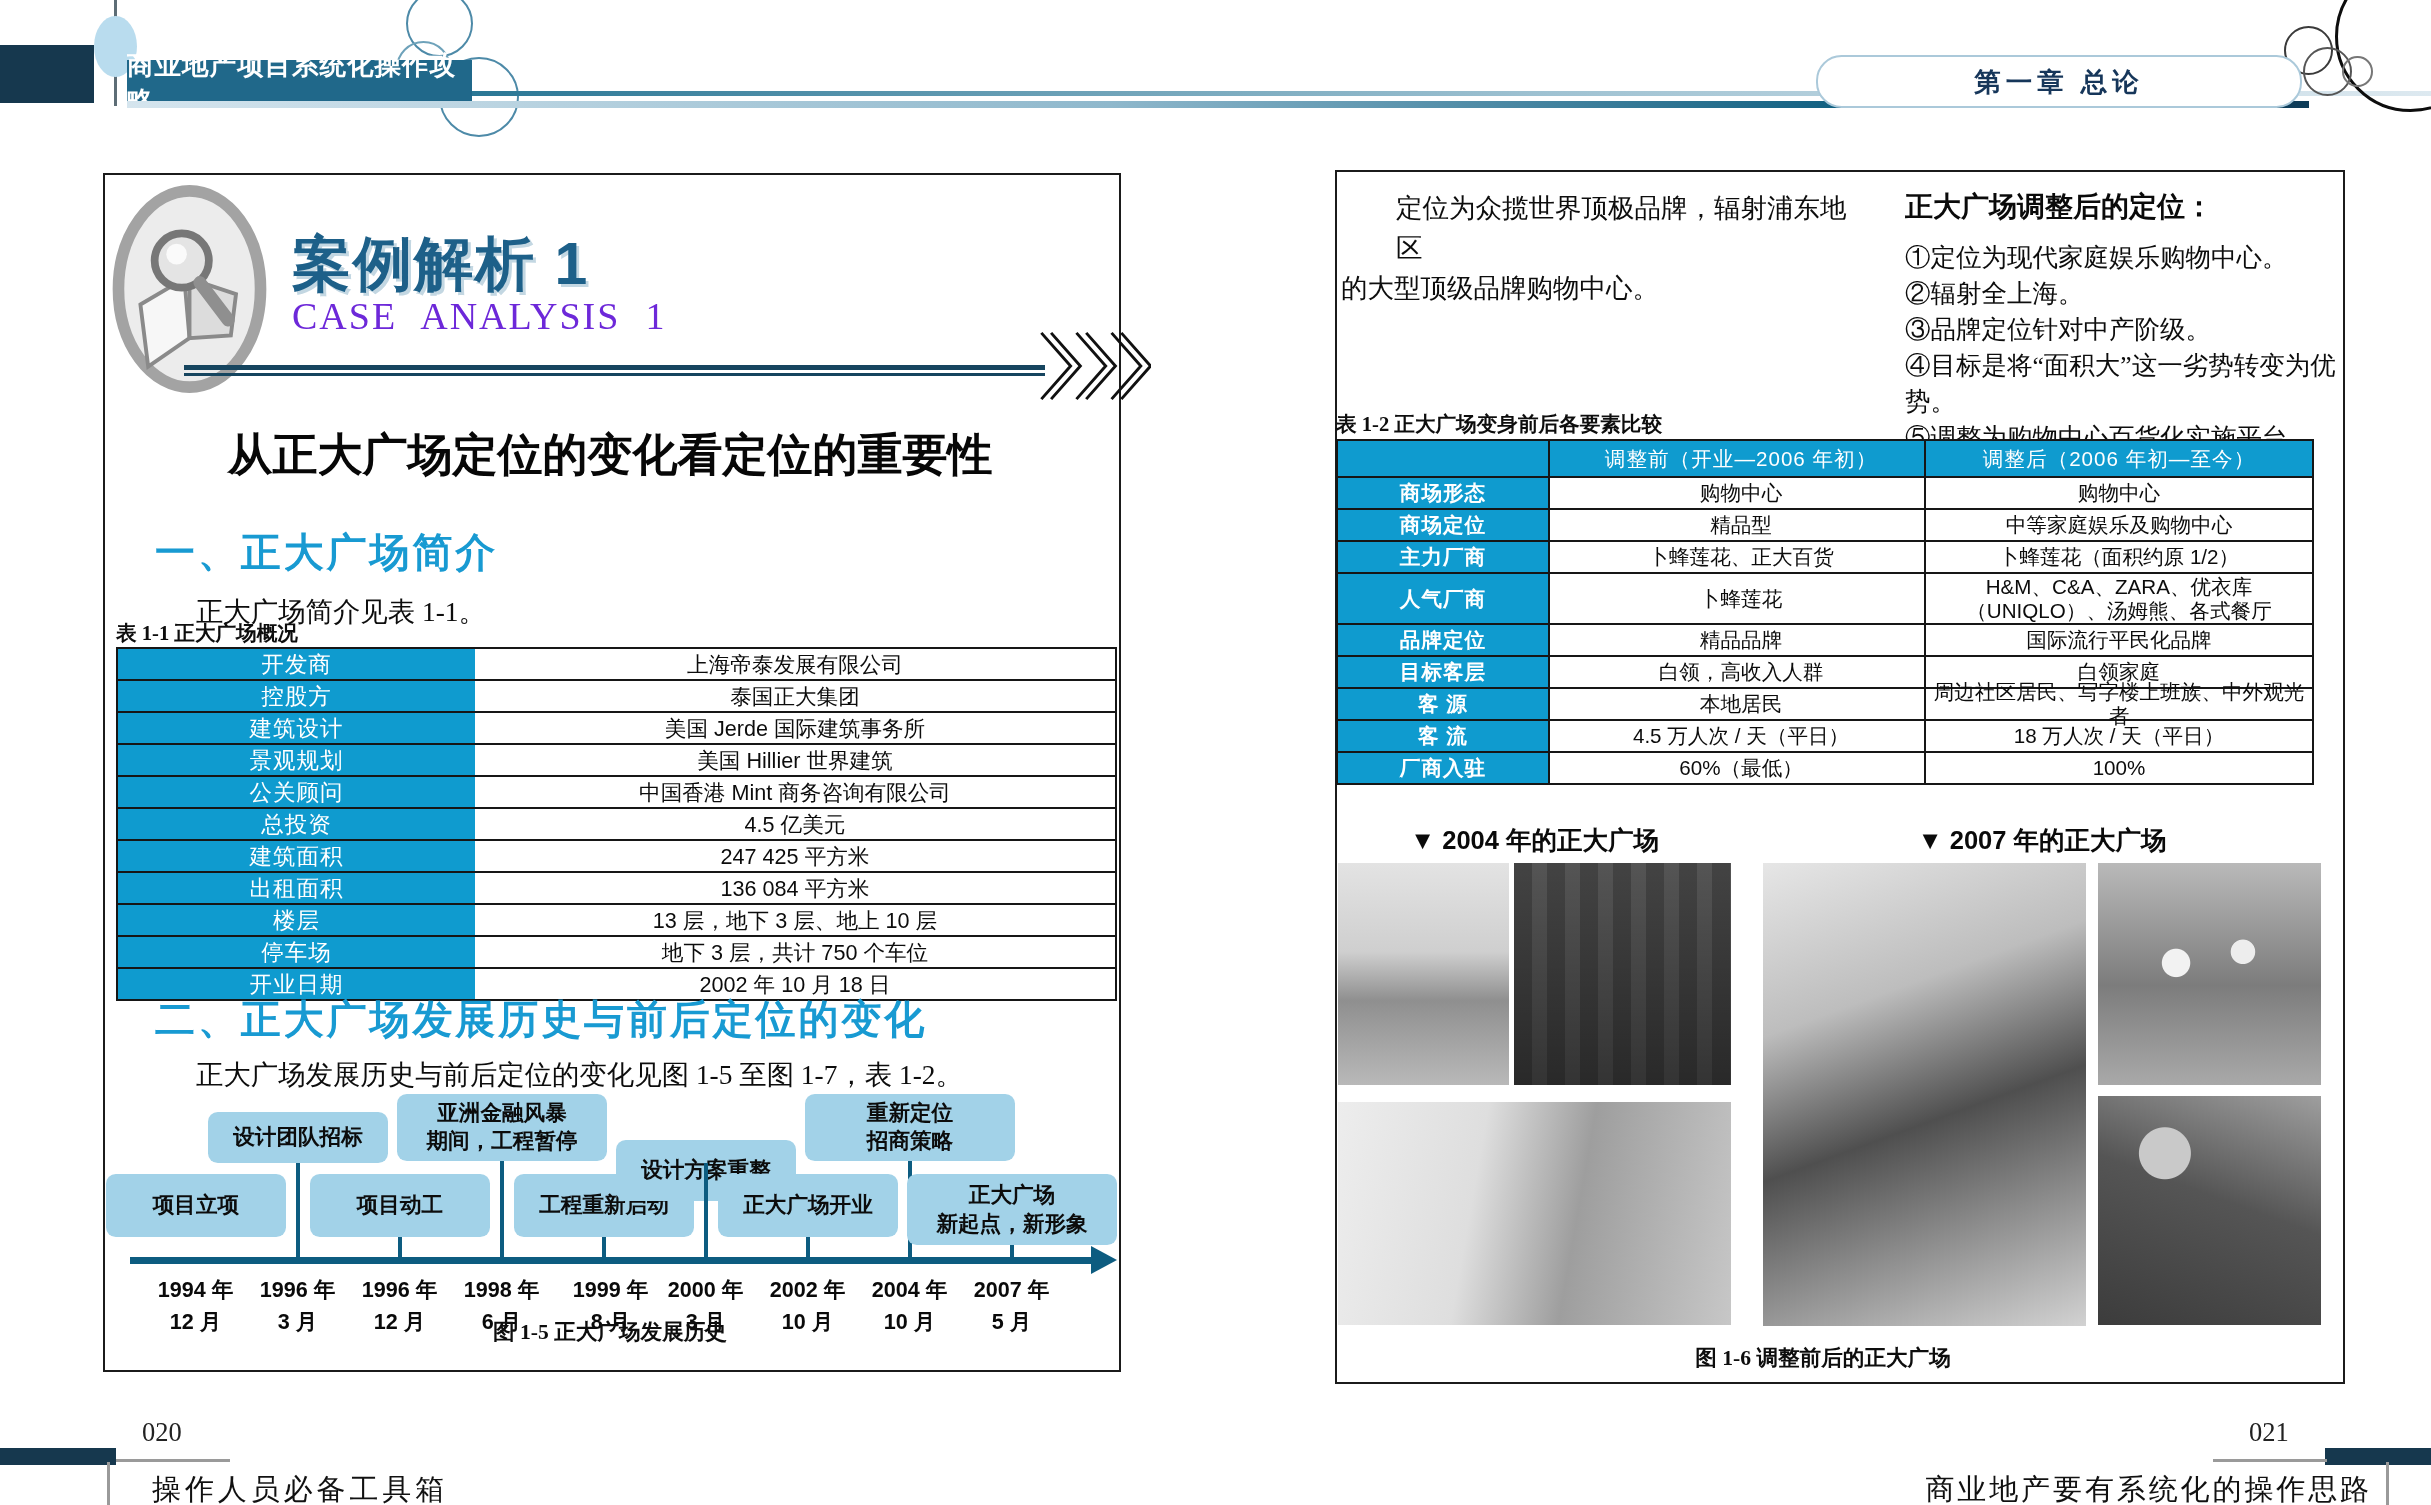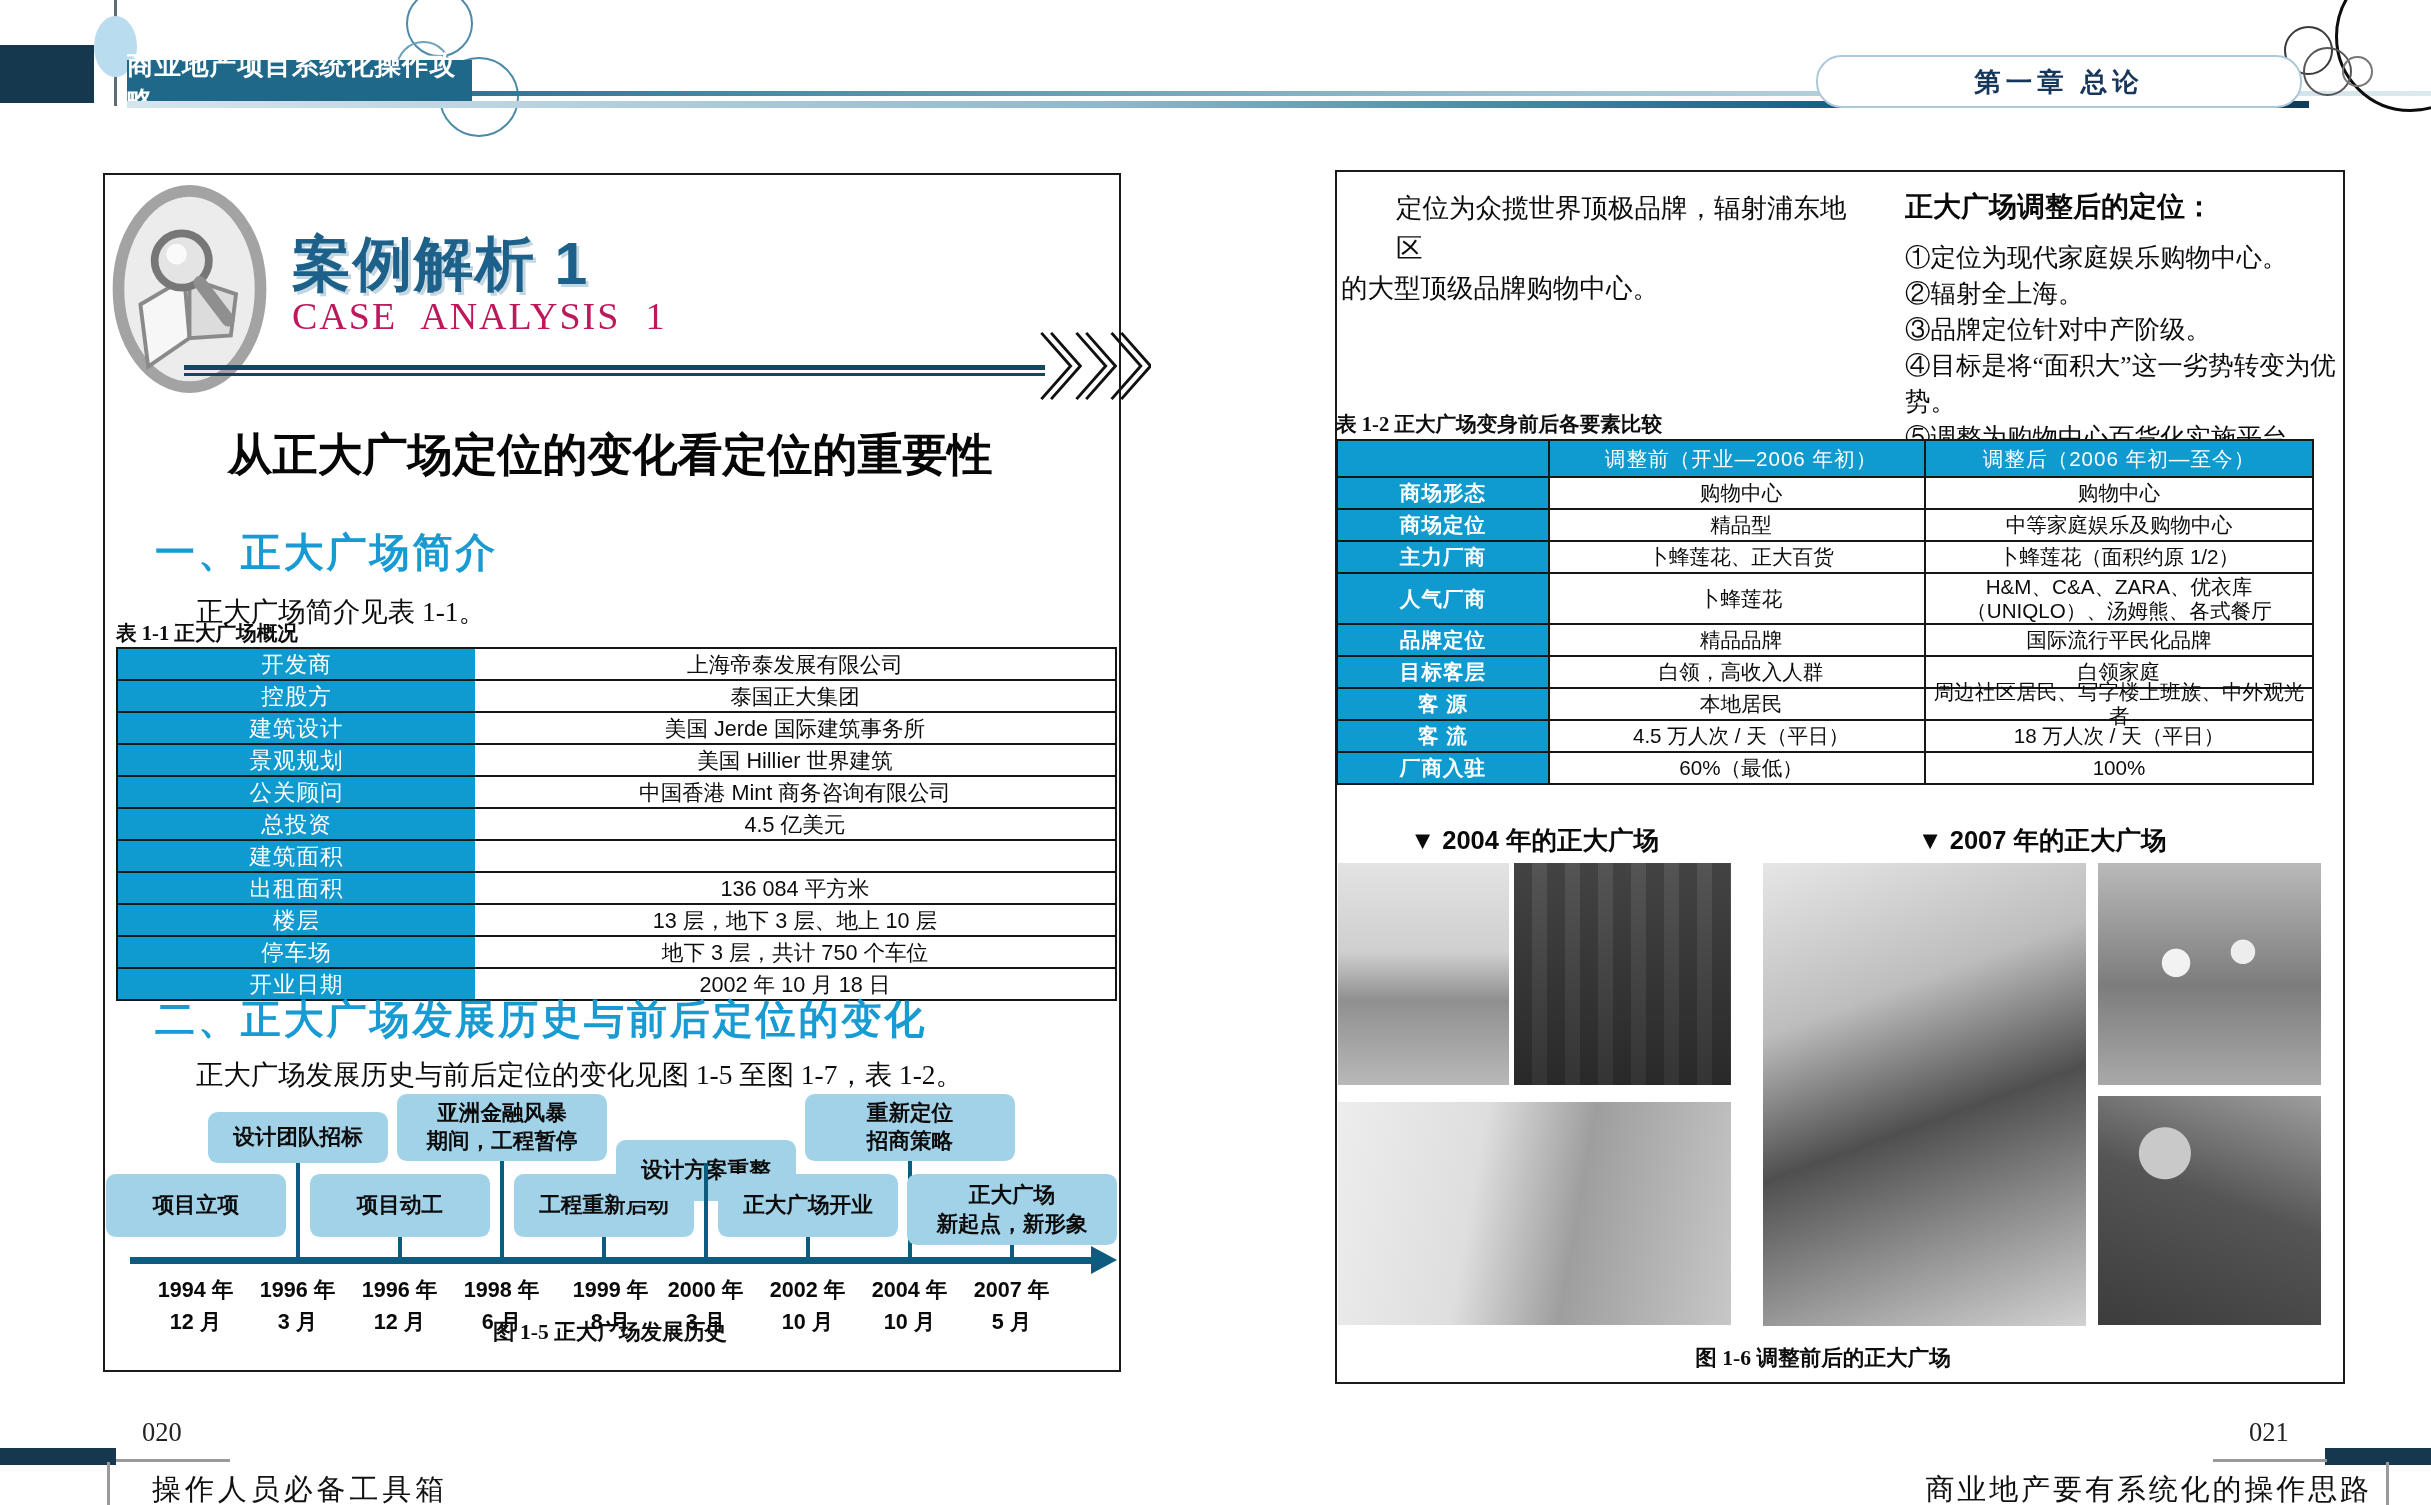--- a/index.html
+++ b/index.html
@@ -35,21 +35,21 @@
 
   
   #lbox{left:103px;top:173px;width:1014px;height:1195px;border:2px solid #1b1b1b;}
   #rbox{left:1335px;top:170px;width:1006px;height:1210px;border:2px solid #1b1b1b;}
 
   
   #badge{left:112px;top:184px;width:155px;height:210px;}
   #cn-title{left:292px;top:225px;font-size:59px;font-weight:bold;color:#1d6089;letter-spacing:2px;
       text-shadow:2.9px 2.9px 0 #c3d7e2;}
   #en-title{left:292px;top:294px;font-family:"Liberation Serif",serif;font-size:38px;letter-spacing:2px;
-      word-spacing:13.7px;color:#be185d;}
+      word-spacing:13.7px;color:#6d28d9;}
   #rule1{left:184px;top:365px;width:861px;height:4.9px;background:#16455f;}
   #rule2{left:184px;top:373px;width:861px;height:2.9px;background:#16455f;}
   #chevrons{left:1037px;top:327px;width:114px;height:78px;}
 
   #main-title{left:103px;top:425px;width:1014px;text-align:center;font-family:"Liberation Serif",serif;
       font-size:45px;font-weight:bold;color:#070707;}
   .sec-head{position:absolute;left:155px;color:var(--blue2);font-size:40px;font-weight:bold;letter-spacing:2.9px;}
   .sec-body{position:absolute;left:196px;font-family:"Liberation Serif",serif;font-size:27.4px;color:#0d0d0d;}
   .tbl-caption{position:absolute;font-family:"Liberation Serif",serif;font-size:20.6px;font-weight:bold;color:#0d0d0d;}
 
@@ -200,20 +200,21 @@
       <div class="t1-row">
         <div class="t1-label">公关顾问</div>
         <div class="t1-value">中国香港 Mint 商务咨询有限公司</div>
       </div>
       <div class="t1-row">
         <div class="t1-label">总投资</div>
         <div class="t1-value">4.5 亿美元</div>
       </div>
       <div class="t1-row">
         <div class="t1-label">建筑面积</div>
+        <div class="t1-value">247 425 平方米</div>
       </div>
       <div class="t1-row">
         <div class="t1-label">出租面积</div>
         <div class="t1-value">136 084 平方米</div>
       </div>
       <div class="t1-row">
         <div class="t1-label">楼层</div>
         <div class="t1-value">13 层，地下 3 层、地上 10 层</div>
       </div>
       <div class="t1-row">

